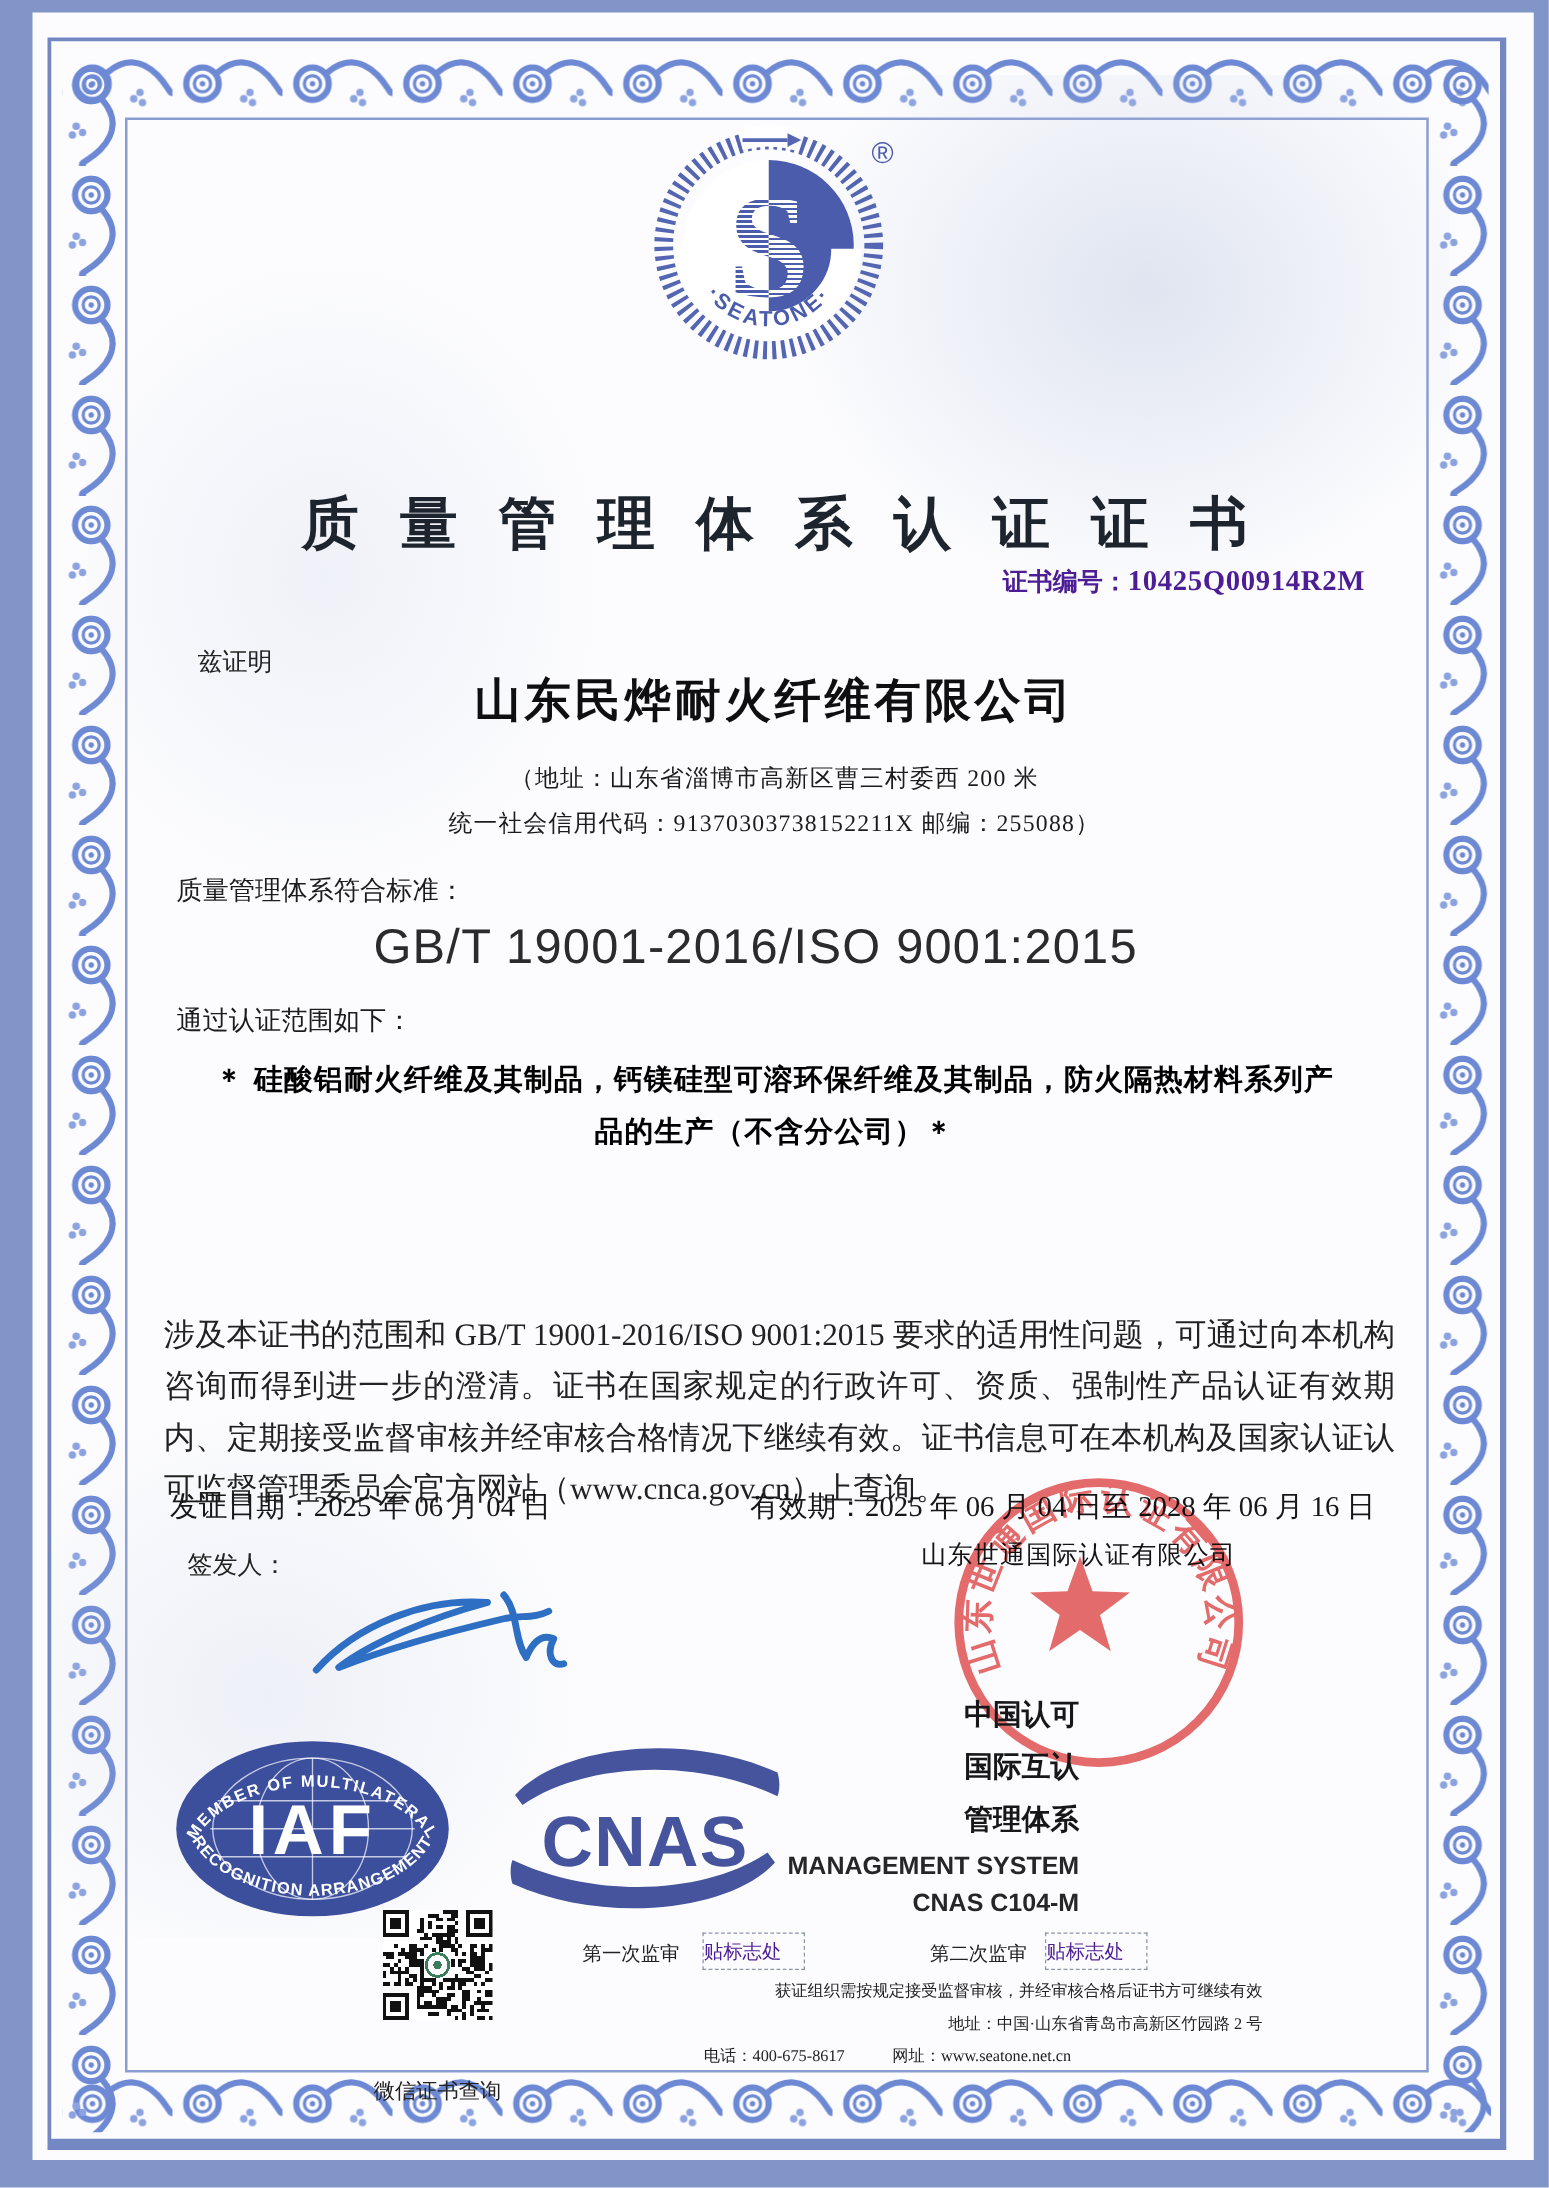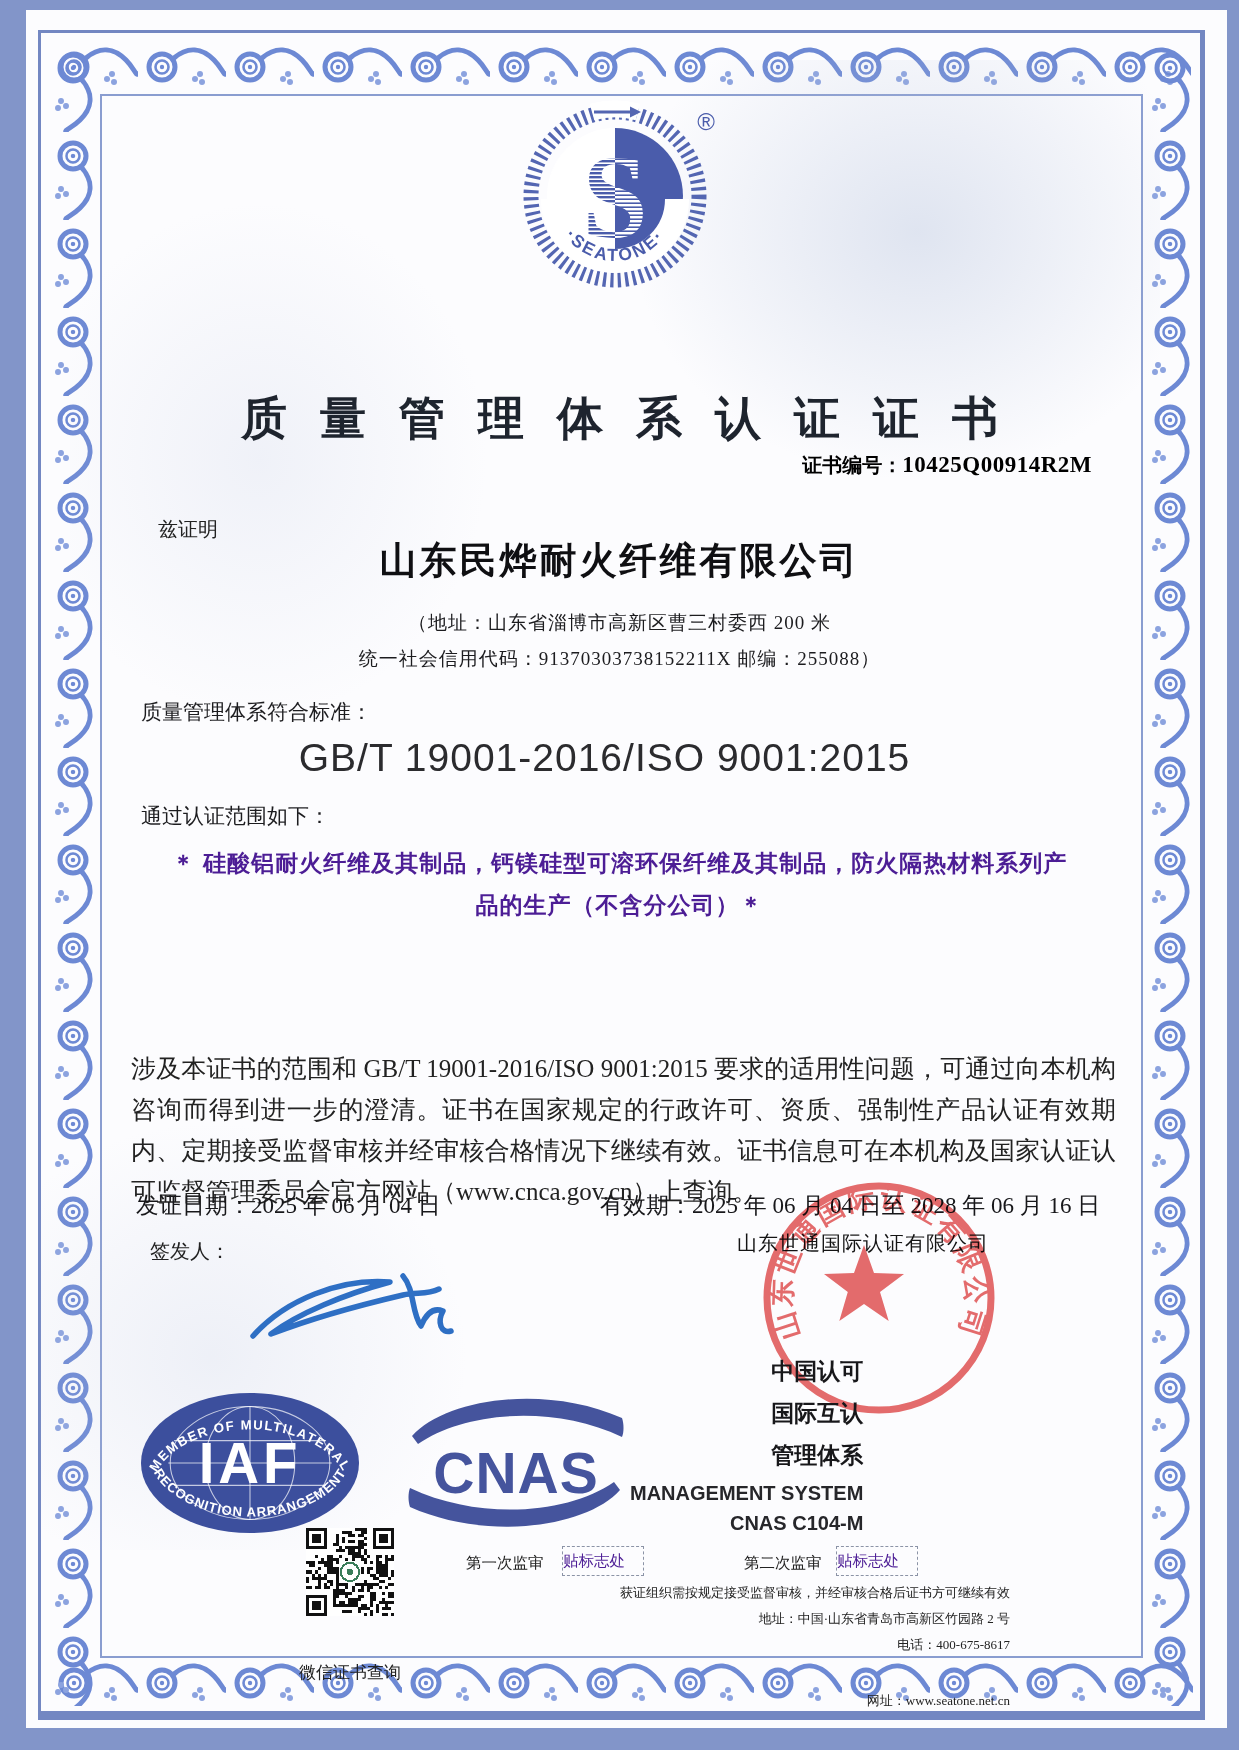--- a/index.html
+++ b/index.html
@@ -10,54 +10,54 @@
   .paper{left:26px;top:10px;right:12px;bottom:22px;background:#fcfcfe;}
   .midline{left:38px;top:30px;right:34px;bottom:30px;
            border-style:solid;border-color:#7387c2;border-width:3px 5px 9px 3px;}
   .innerline{left:100px;top:94px;right:96px;bottom:92px;border:2px solid #8a9dd0;}
   .strip{overflow:hidden;}
   .wm{pointer-events:none;}
   
   .center{left:0;right:0;text-align:center;}
   .title{top:356px;font-size:46px;font-weight:bold;color:#1e242e;
          letter-spacing:33px;padding-left:33px;margin-top:32px;}
-  .certno{top:452px;right:147px;font-size:20px;font-weight:bold;color:#000000;}
+  .certno{top:452px;right:147px;font-size:20px;font-weight:bold;color:#4c1d95;}
   .certno b{font-size:23px;font-family:"Liberation Serif",serif;letter-spacing:.5px;}
   .hereby{left:158px;top:516px;font-size:20px;color:#222;}
   .company{top:536px;font-size:37px;font-weight:bold;color:#0f0f12;
            font-family:"Liberation Sans","DejaVu Sans",sans-serif;letter-spacing:3px;}
   .addr{font-size:19px;color:#1c1c1f;letter-spacing:1px;}
   .addr1{top:610px;} .addr2{top:646px;}
   .label{font-size:21px;color:#1c1c1f;}
   .stdlabel{left:141px;top:698px;}
   .standard{top:736px;font-size:39px;color:#2b2b2e;
             font-family:"Liberation Sans","DejaVu Sans",sans-serif;letter-spacing:1px;}
   .scopelabel{left:141px;top:802px;}
-  .scope{font-size:23px;font-weight:bold;color:#4c1d95;
+  .scope{font-size:23px;font-weight:bold;color:#000000;
          font-family:"Liberation Sans","DejaVu Sans",sans-serif;letter-spacing:1px;}
   .scope1{top:848px;} .scope2{top:890px;}
   .disclaimer{left:131px;top:1048px;width:985px;font-size:25px;line-height:41px;
               text-align:justify;color:#222;}
   .dateline{top:1190px;font-size:23px;color:#17171a;}
   .issue{left:136px;} .valid{left:600px;}
   .signer{left:150px;top:1238px;font-size:20px;color:#222;}
   .issuerblack{left:737px;top:1230px;font-size:20px;color:#141414;letter-spacing:1px;}
   
   .accr{left:630px;top:1356px;color:#17171a;text-align:right;}
   .accr .cjk{font-size:23px;font-weight:bold;margin-bottom:11px;
              font-family:"Liberation Sans","DejaVu Sans",sans-serif;}
   .accr .lat{font-size:20px;font-weight:bold;margin-bottom:7px;
              font-family:"Liberation Sans","DejaVu Sans",sans-serif;color:#26262a;}
   
   .sup{font-size:15.5px;color:#222;}
   .supbox{width:80px;height:28px;border:1.5px dashed #8b93a6;color:#4c1d95;
           font-size:15.5px;display:flex;align-items:center;}
   .footline{left:410px;width:600px;text-align:right;font-size:13px;color:#222;}
   .qrcaption{left:288px;width:124px;top:1620px;text-align:center;font-size:17px;color:#222;margin-top:41px;}
-  .phonewrap{display:flex;justify-content:center;gap:38px;flex-direction:column;}
+  .phonewrap{display:flex;justify-content:center;gap:38px;}
   svg text{font-family:"Liberation Sans","DejaVu Sans",sans-serif;}
   .seriftext{font-family:"Liberation Serif","DejaVu Serif",serif;}
 </style>
 </head>
 <body>
 
 <svg width="0" height="0" class="abs" aria-hidden="true">
   <defs>
     <pattern id="scrollH" patternUnits="userSpaceOnUse" width="88" height="46">
       <g stroke="#6d89d4" fill="none" stroke-linecap="round">

